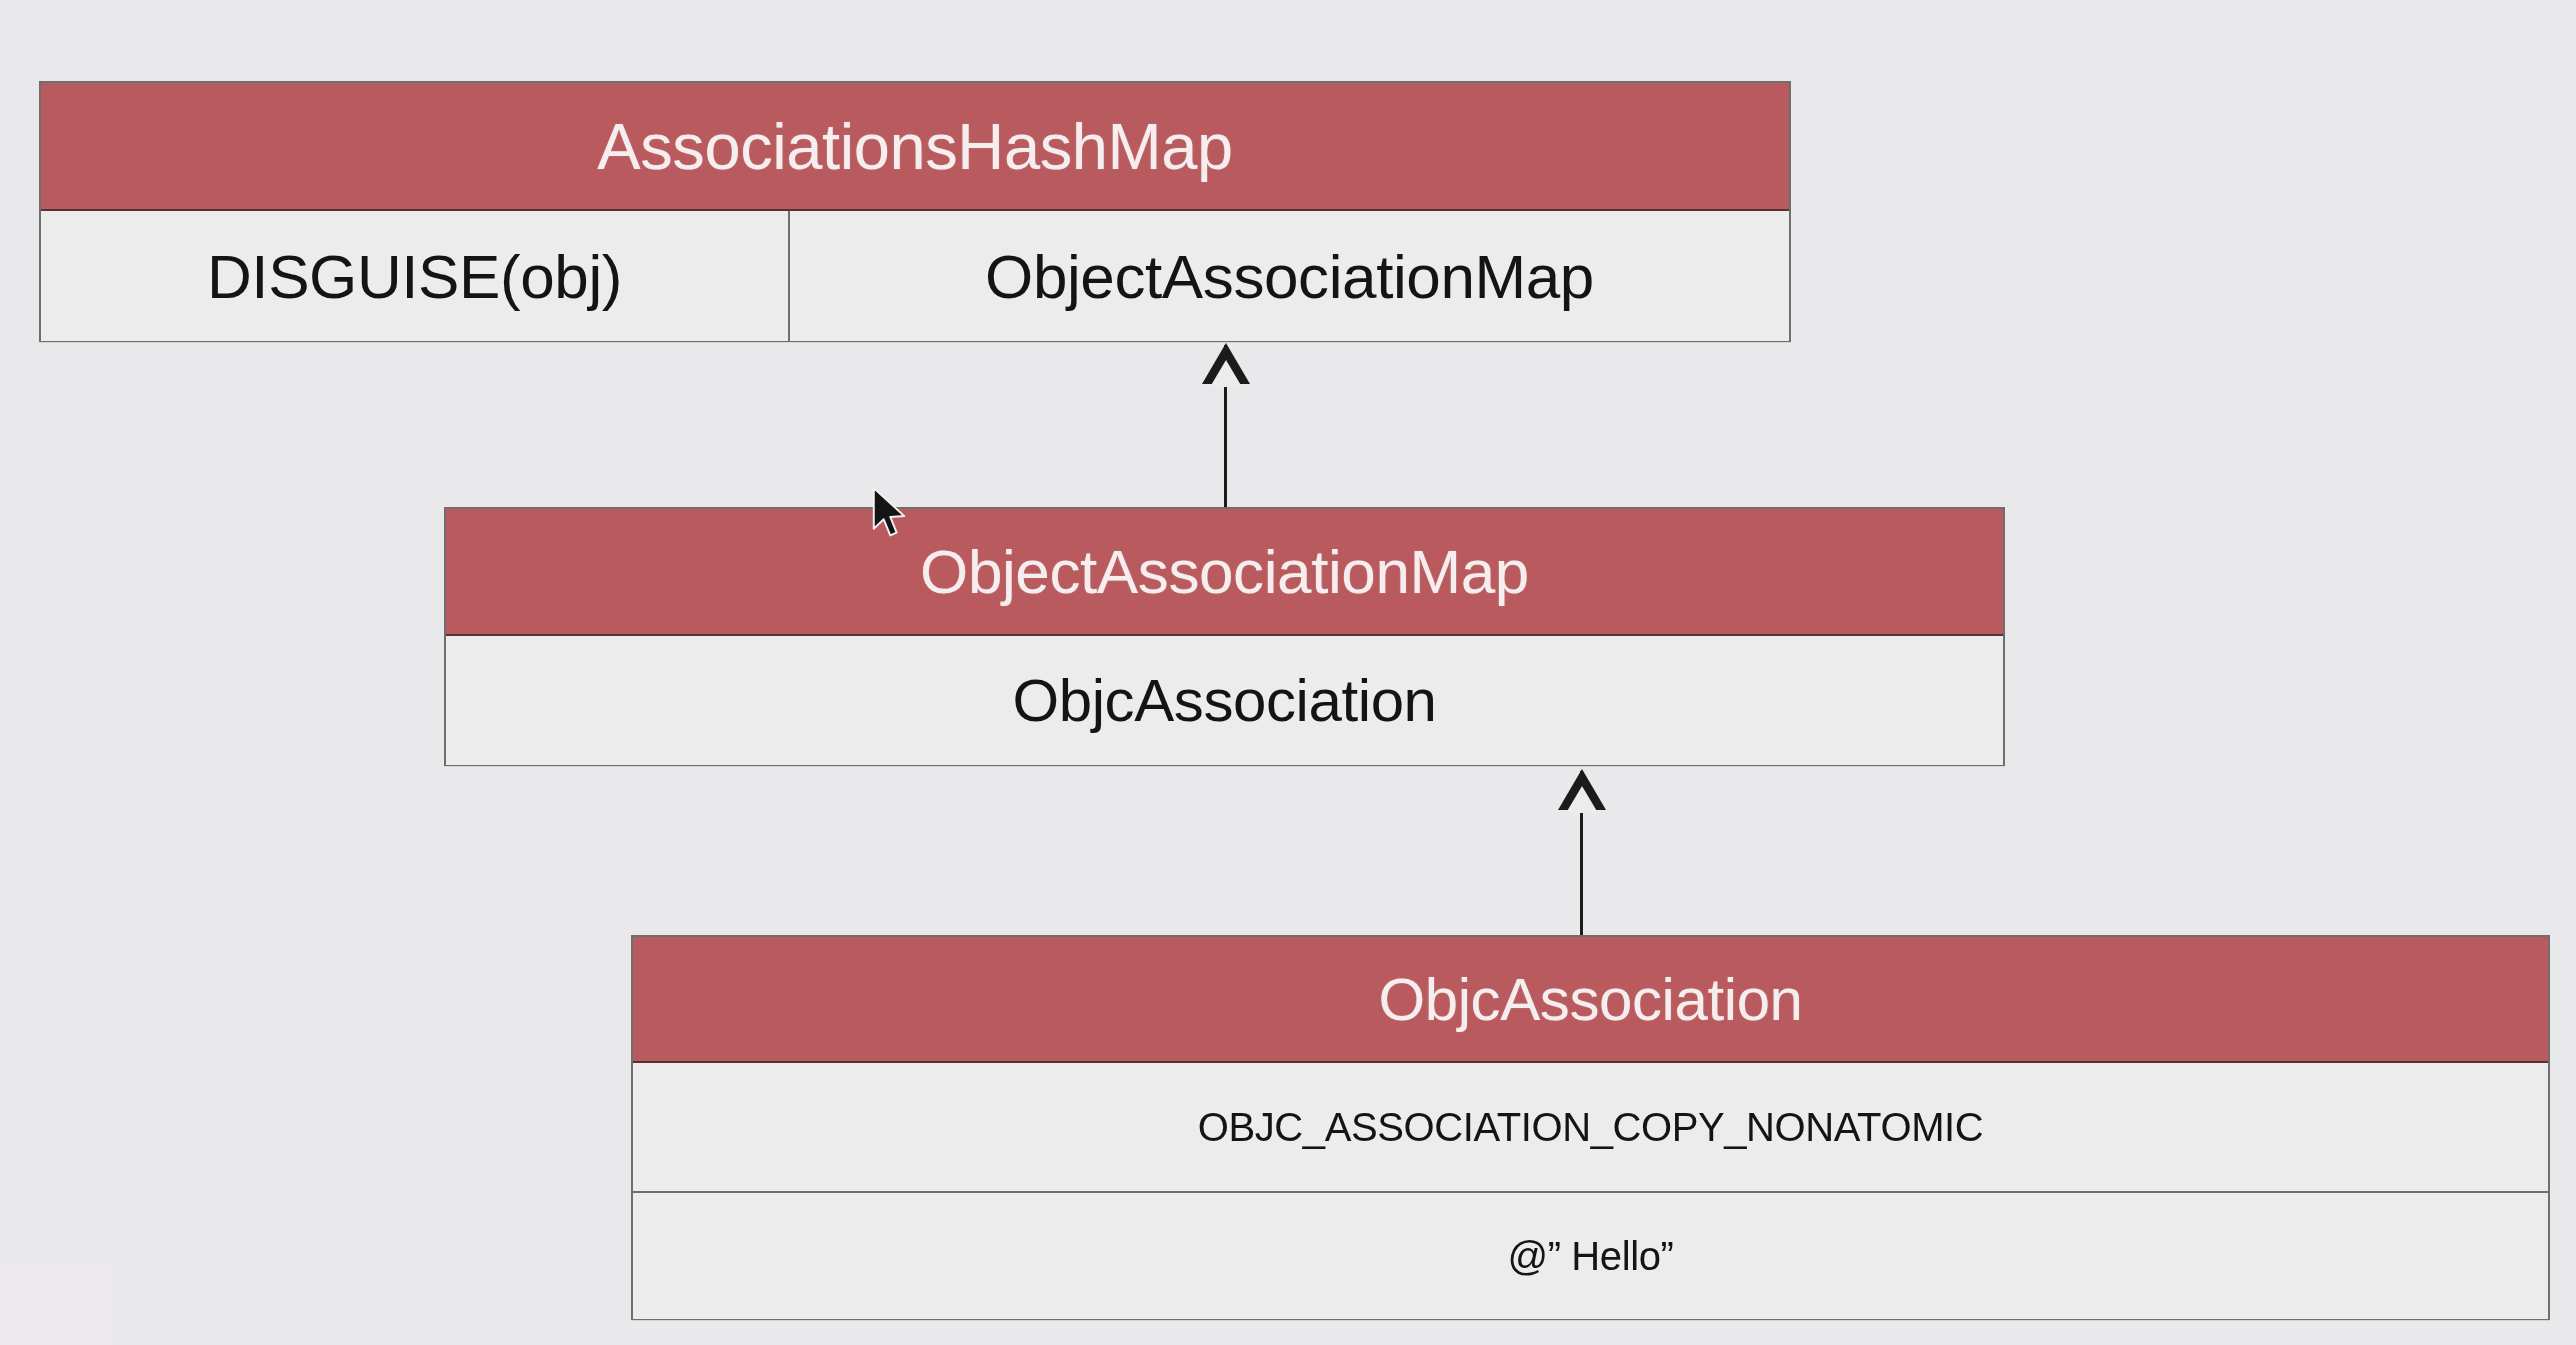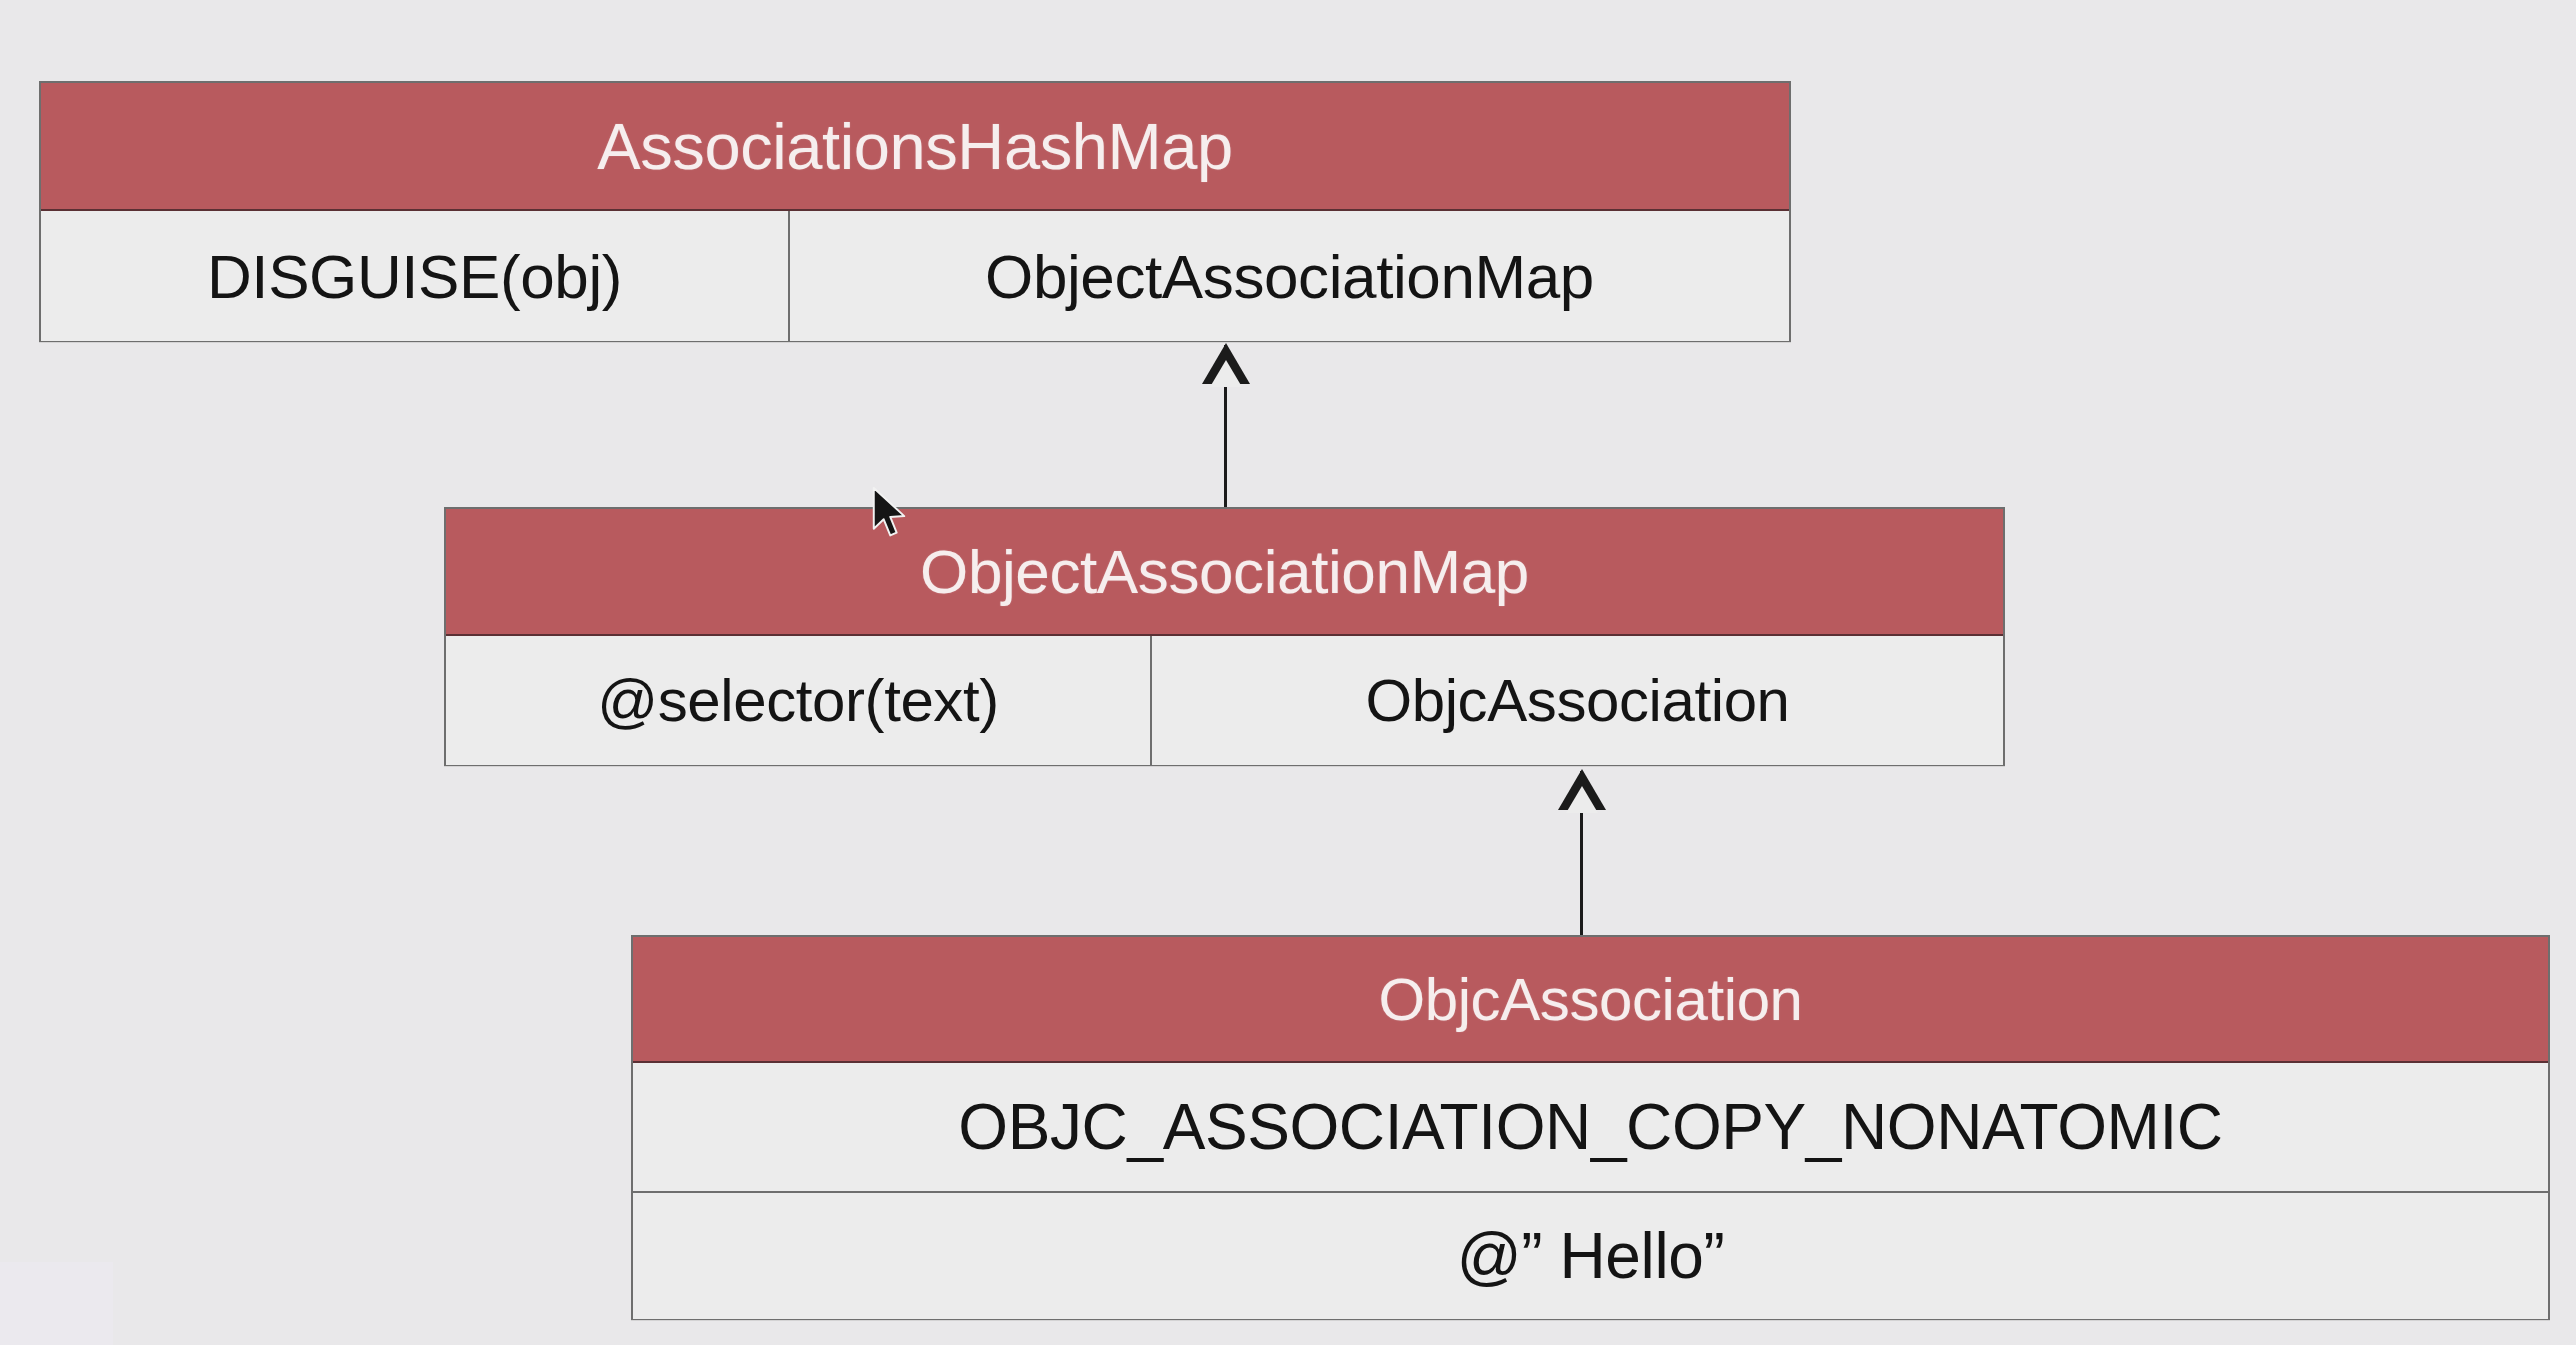--- a/index.html
+++ b/index.html
@@ -86,21 +86,21 @@
   #box-object-assoc-map   { left: 444px; top: 507px; width: 1561px; height: 259px; }
   #box-object-assoc-map .uml-header { height: 127px; font-size: 62px; }
   #box-object-assoc-map .uml-row    { height: 129px; }
   #box-object-assoc-map .c0 { width: 706px; font-size: 60px; }
   #box-object-assoc-map .c1 { flex: 1;      font-size: 60px; }
 
   
   #box-objc-association   { left: 631px; top: 935px; width: 1919px; height: 385px; }
   #box-objc-association .uml-header { height: 126px; font-size: 60px; }
   #box-objc-association .uml-row    { height: 128px; }
-  #box-objc-association .uml-row .uml-cell { flex: 1; font-size: 64px; }
+  #box-objc-association .uml-row .uml-cell { flex: 1; font-size: 40px; }
 
   
   .arrow { position: absolute; }
   .arrow .shaft {
     position: absolute;
     left: 50%;
     top: 0;
     width: 3.5px;
     height: 100%;
     margin-left: -1.8px;
@@ -154,21 +154,20 @@
 </div>
 
 <div class="arrow" id="arrow-map-to-hashmap">
   <div class="shaft"></div>
   <div class="head"></div>
 </div>
 
 <div class="uml-box" id="box-object-assoc-map">
   <div class="uml-header">ObjectAssociationMap</div>
   <div class="uml-row">
-    <div class="uml-cell c0 divided">@selector(text)</div>
     <div class="uml-cell c1">ObjcAssociation</div>
   </div>
 </div>
 
 <div class="arrow" id="arrow-objc-to-map">
   <div class="shaft"></div>
   <div class="head"></div>
 </div>
 
 <div class="uml-box" id="box-objc-association">

